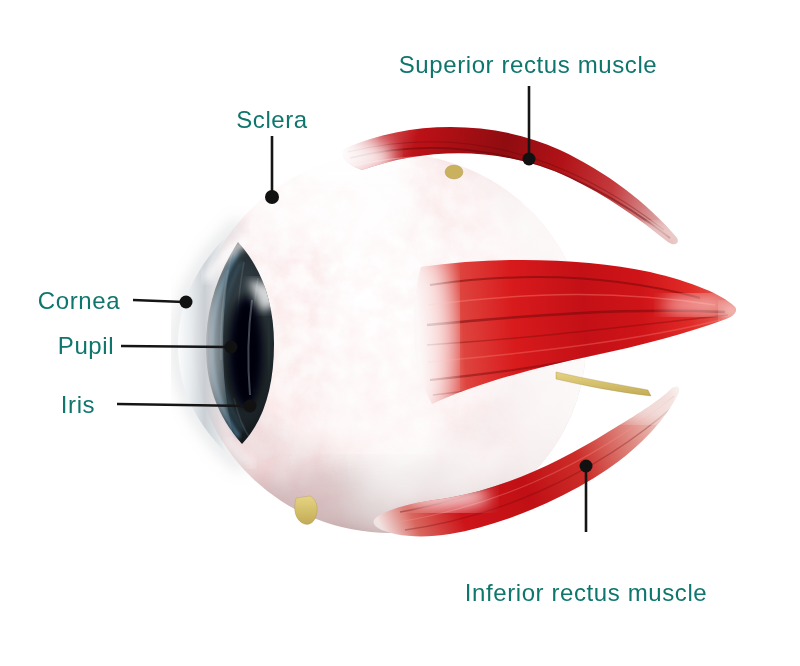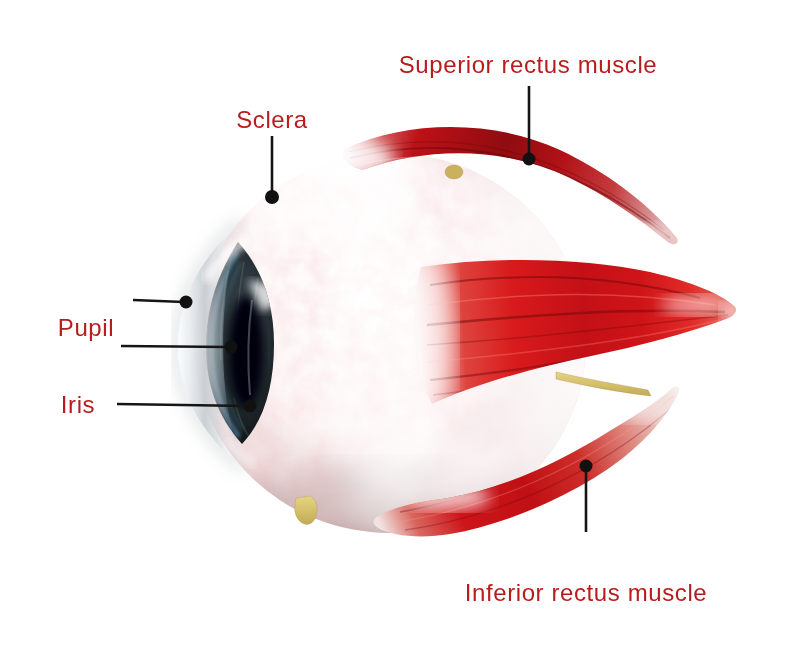--- a/index.html
+++ b/index.html
@@ -3,27 +3,27 @@
 <meta charset="utf-8">
 <style>
   html,body{margin:0;padding:0;background:#ffffff;}
   .stage{
     position:relative;width:800px;height:666px;background:#ffffff;overflow:hidden;
     font-family:"Liberation Sans",sans-serif;
   }
   .stage svg{position:absolute;left:0;top:0;}
   .label{
     position:absolute;transform:translate(-50%,-50%);
-    font-size:24px;letter-spacing:0.6px;color:#b91c1c;white-space:nowrap;
+    font-size:24px;letter-spacing:0.6px;color:#0f766e;white-space:nowrap;
     font-weight:normal;
   }
   .lbl-superior{left:528px;top:65px;}
   .lbl-sclera{left:272px;top:120px;text-align:right;}
   .lbl-cornea{left:79px;top:301px;}
-  .lbl-pupil{left:86px;top:328px;text-align:center;}
+  .lbl-pupil{left:86px;top:346px;text-align:center;}
   .lbl-iris{left:78px;top:405px;}
   .lbl-inferior{left:586px;top:552px;margin-top:41px;}
 </style>
 </head>
 <body>
 
 <div class="stage">
 
 <svg width="800" height="666" viewBox="0 0 800 666">
   <defs>
@@ -220,16 +220,17 @@
     <circle cx="272" cy="197" r="7"></circle>
     <circle cx="186" cy="302" r="6.5"></circle>
     <circle cx="231" cy="347" r="6.5"></circle>
     <circle cx="250" cy="406" r="6.5"></circle>
     <circle cx="586" cy="466" r="6.5"></circle>
   </g>
 </svg>
 
   <div class="label lbl-superior">Superior rectus muscle</div>
   <div class="label lbl-sclera">Sclera</div>
+  <div class="label lbl-cornea">Cornea</div>
   <div class="label lbl-pupil">Pupil</div>
   <div class="label lbl-iris">Iris</div>
   <div class="label lbl-inferior">Inferior rectus muscle</div>
 </div>
 
 </body></html>

